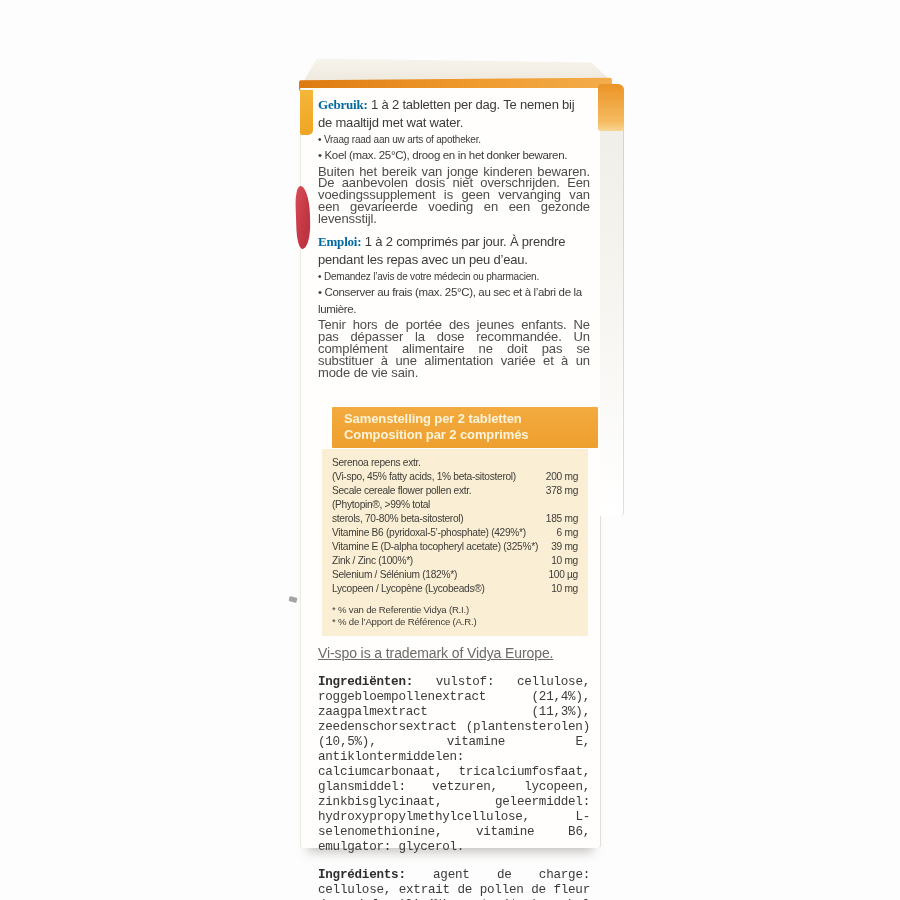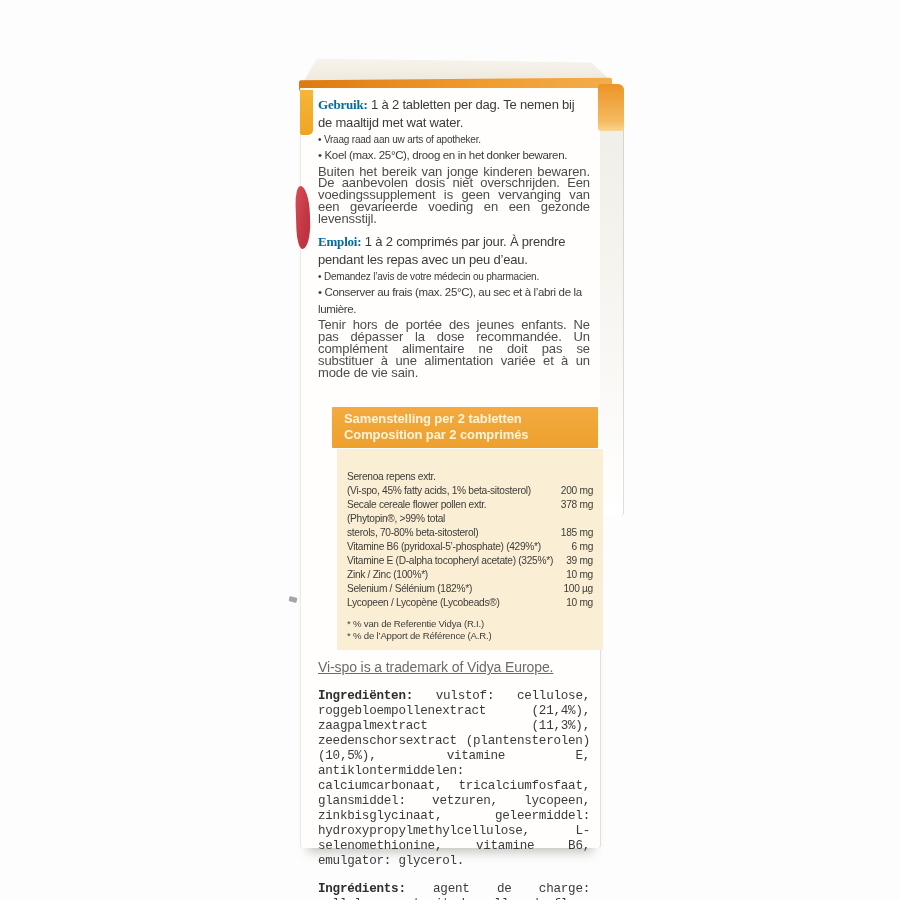--- a/index.html
+++ b/index.html
@@ -69,23 +69,23 @@
   .sec{margin-bottom:9px;}
   .sec-fr{margin-bottom:29px;}
 
   .comp-band{
     margin-left:14px;width:242px;
     background:linear-gradient(180deg,#f3aa3f 0%,#eea02e 100%);
     color:#fcf4da;font-weight:bold;font-size:13px;line-height:16px;
     padding:4px 12px 5px 12px;border-radius:1px;letter-spacing:-0.1px;
   }
   .comp-table{
-    margin-left:19px;width:246px;
+    margin-left:4px;width:246px;
     background:#faefd5;
-    padding:21px 10px 8px 10px;margin-top:1px;
+    padding:7px 10px 8px 10px;margin-top:1px;
     color:#3e3c38;
   }
   .crow{display:flex;justify-content:space-between;
         font-size:10.2px;line-height:14px;letter-spacing:-0.3px;white-space:nowrap;}
   .clabel{flex:1 1 auto;overflow:visible;}
   .cvalue{flex:0 0 auto;padding-left:6px;}
   .footnotes{margin-top:8px;font-size:9.6px;line-height:12px;letter-spacing:-0.2px;}
 
   .trademark{margin-top:9px;font-size:14px;letter-spacing:-0.1px;color:#6d6b67;text-decoration:underline;}
 

